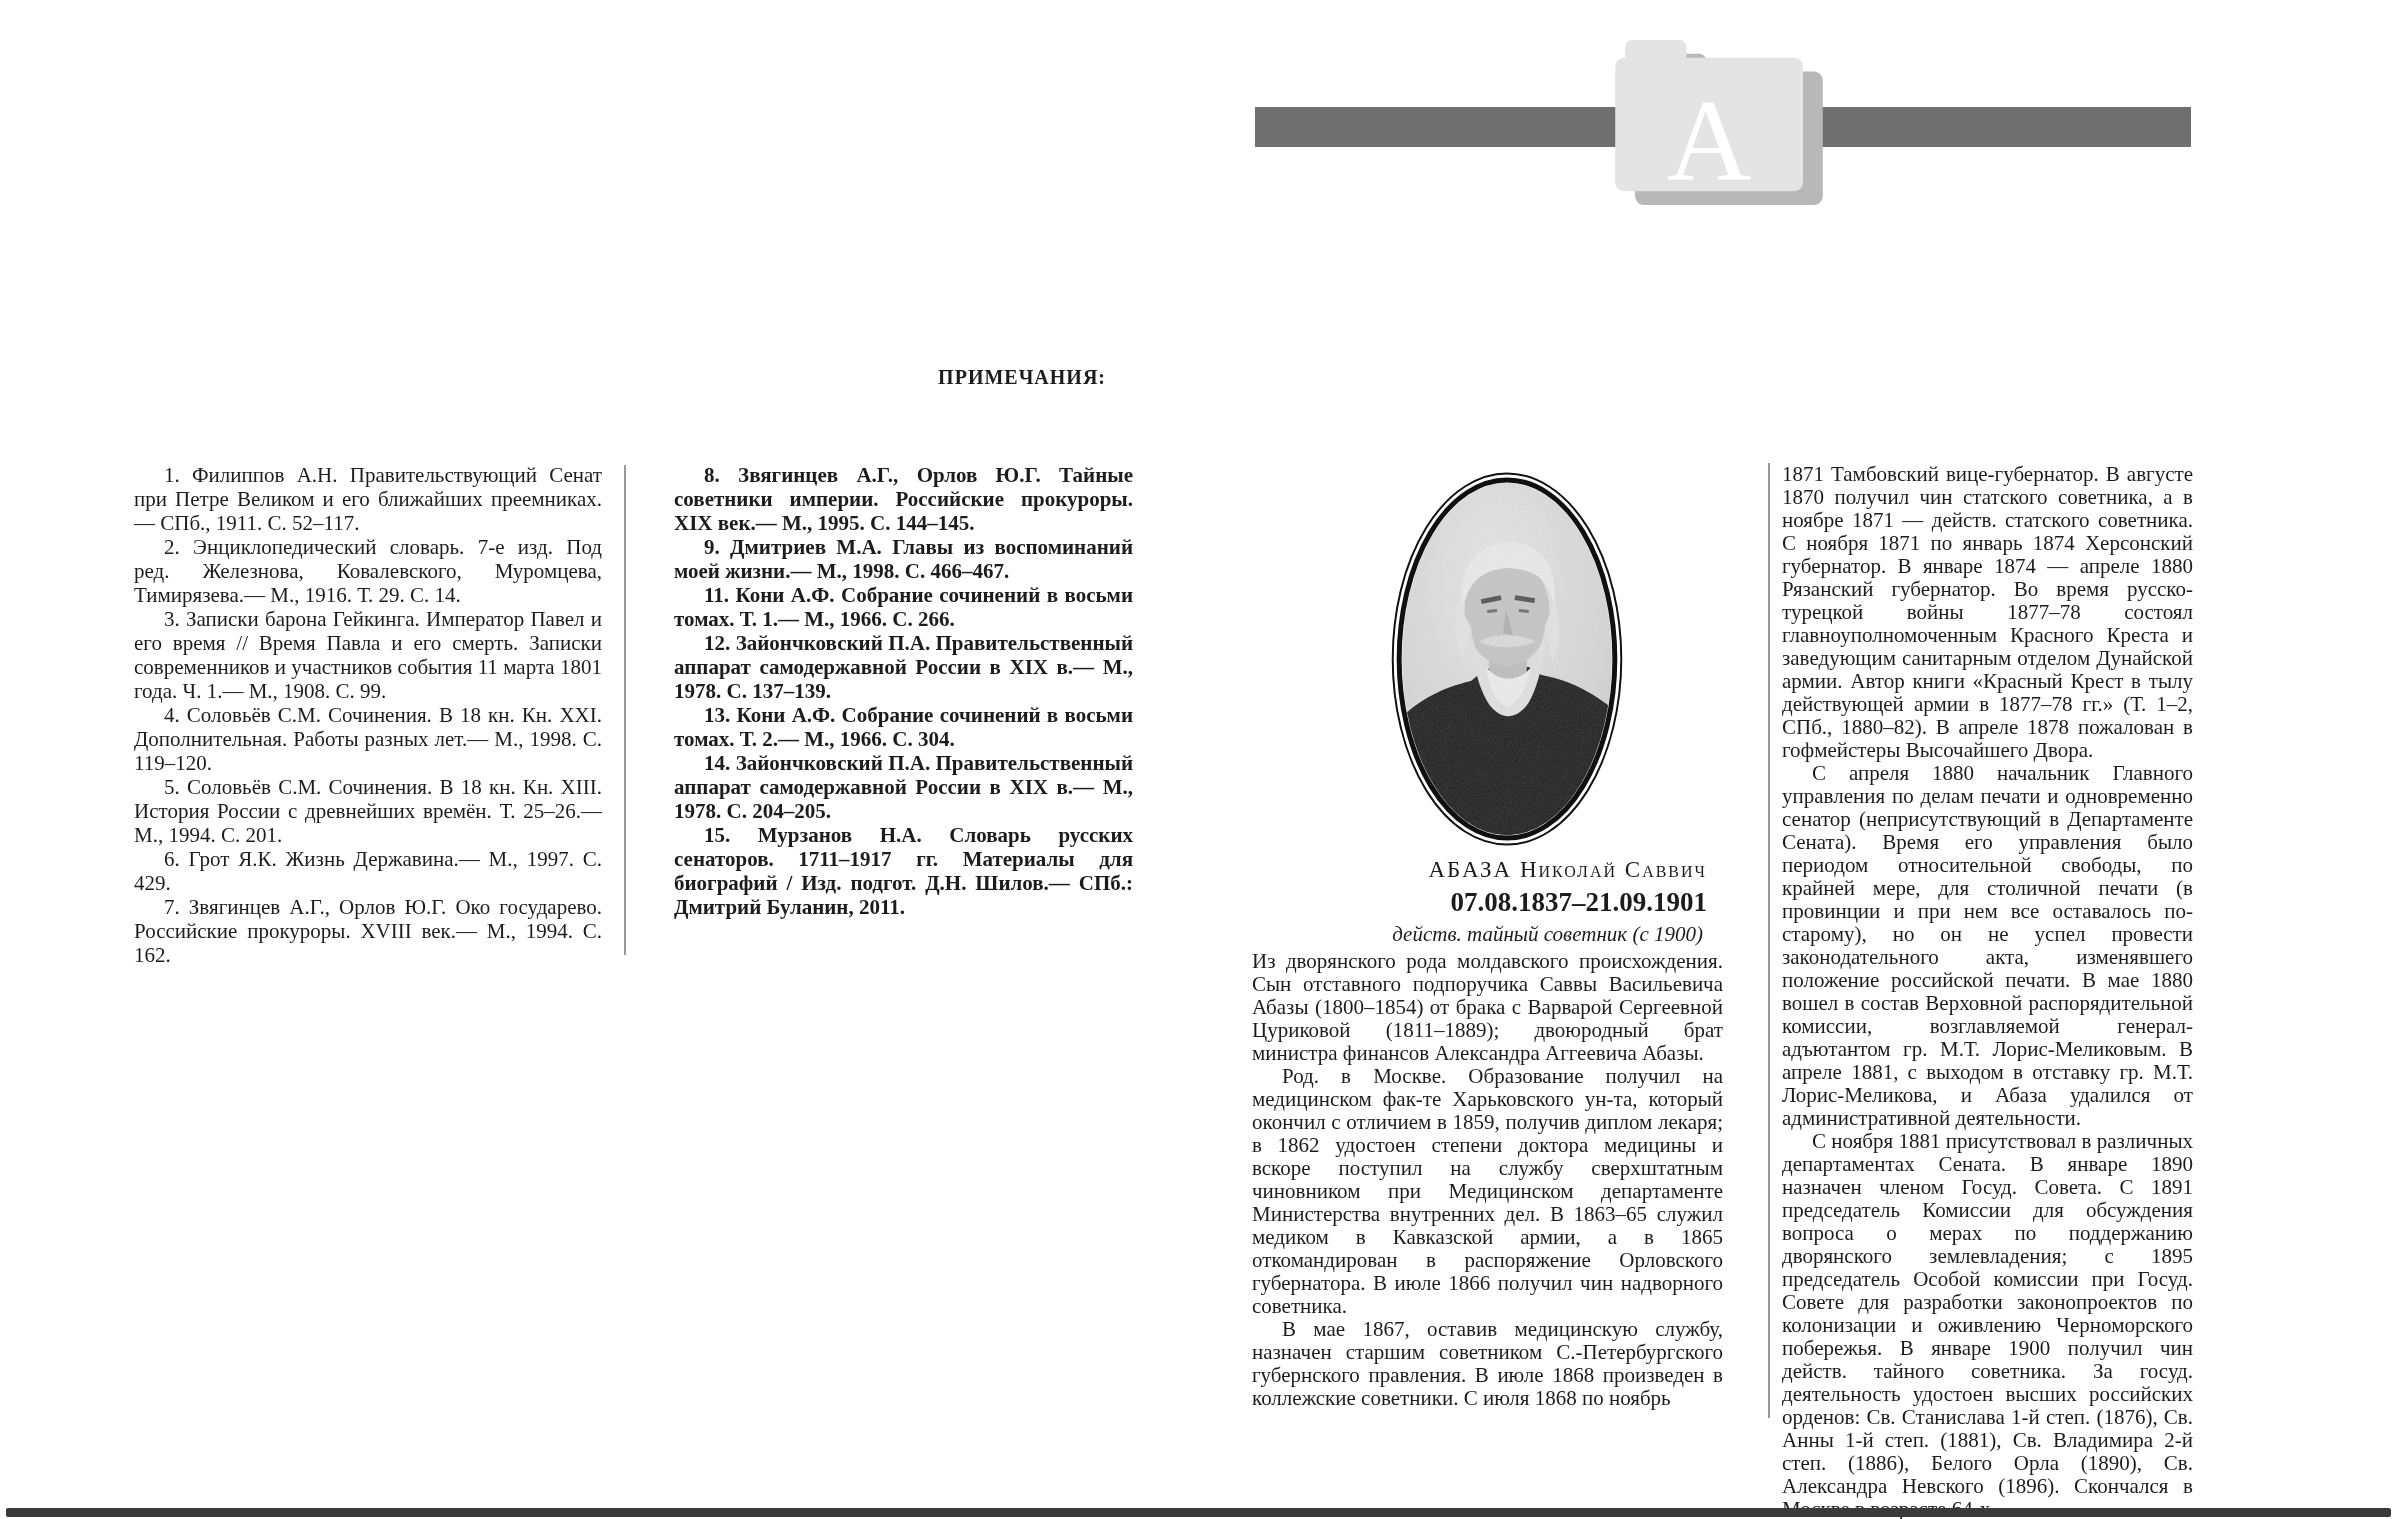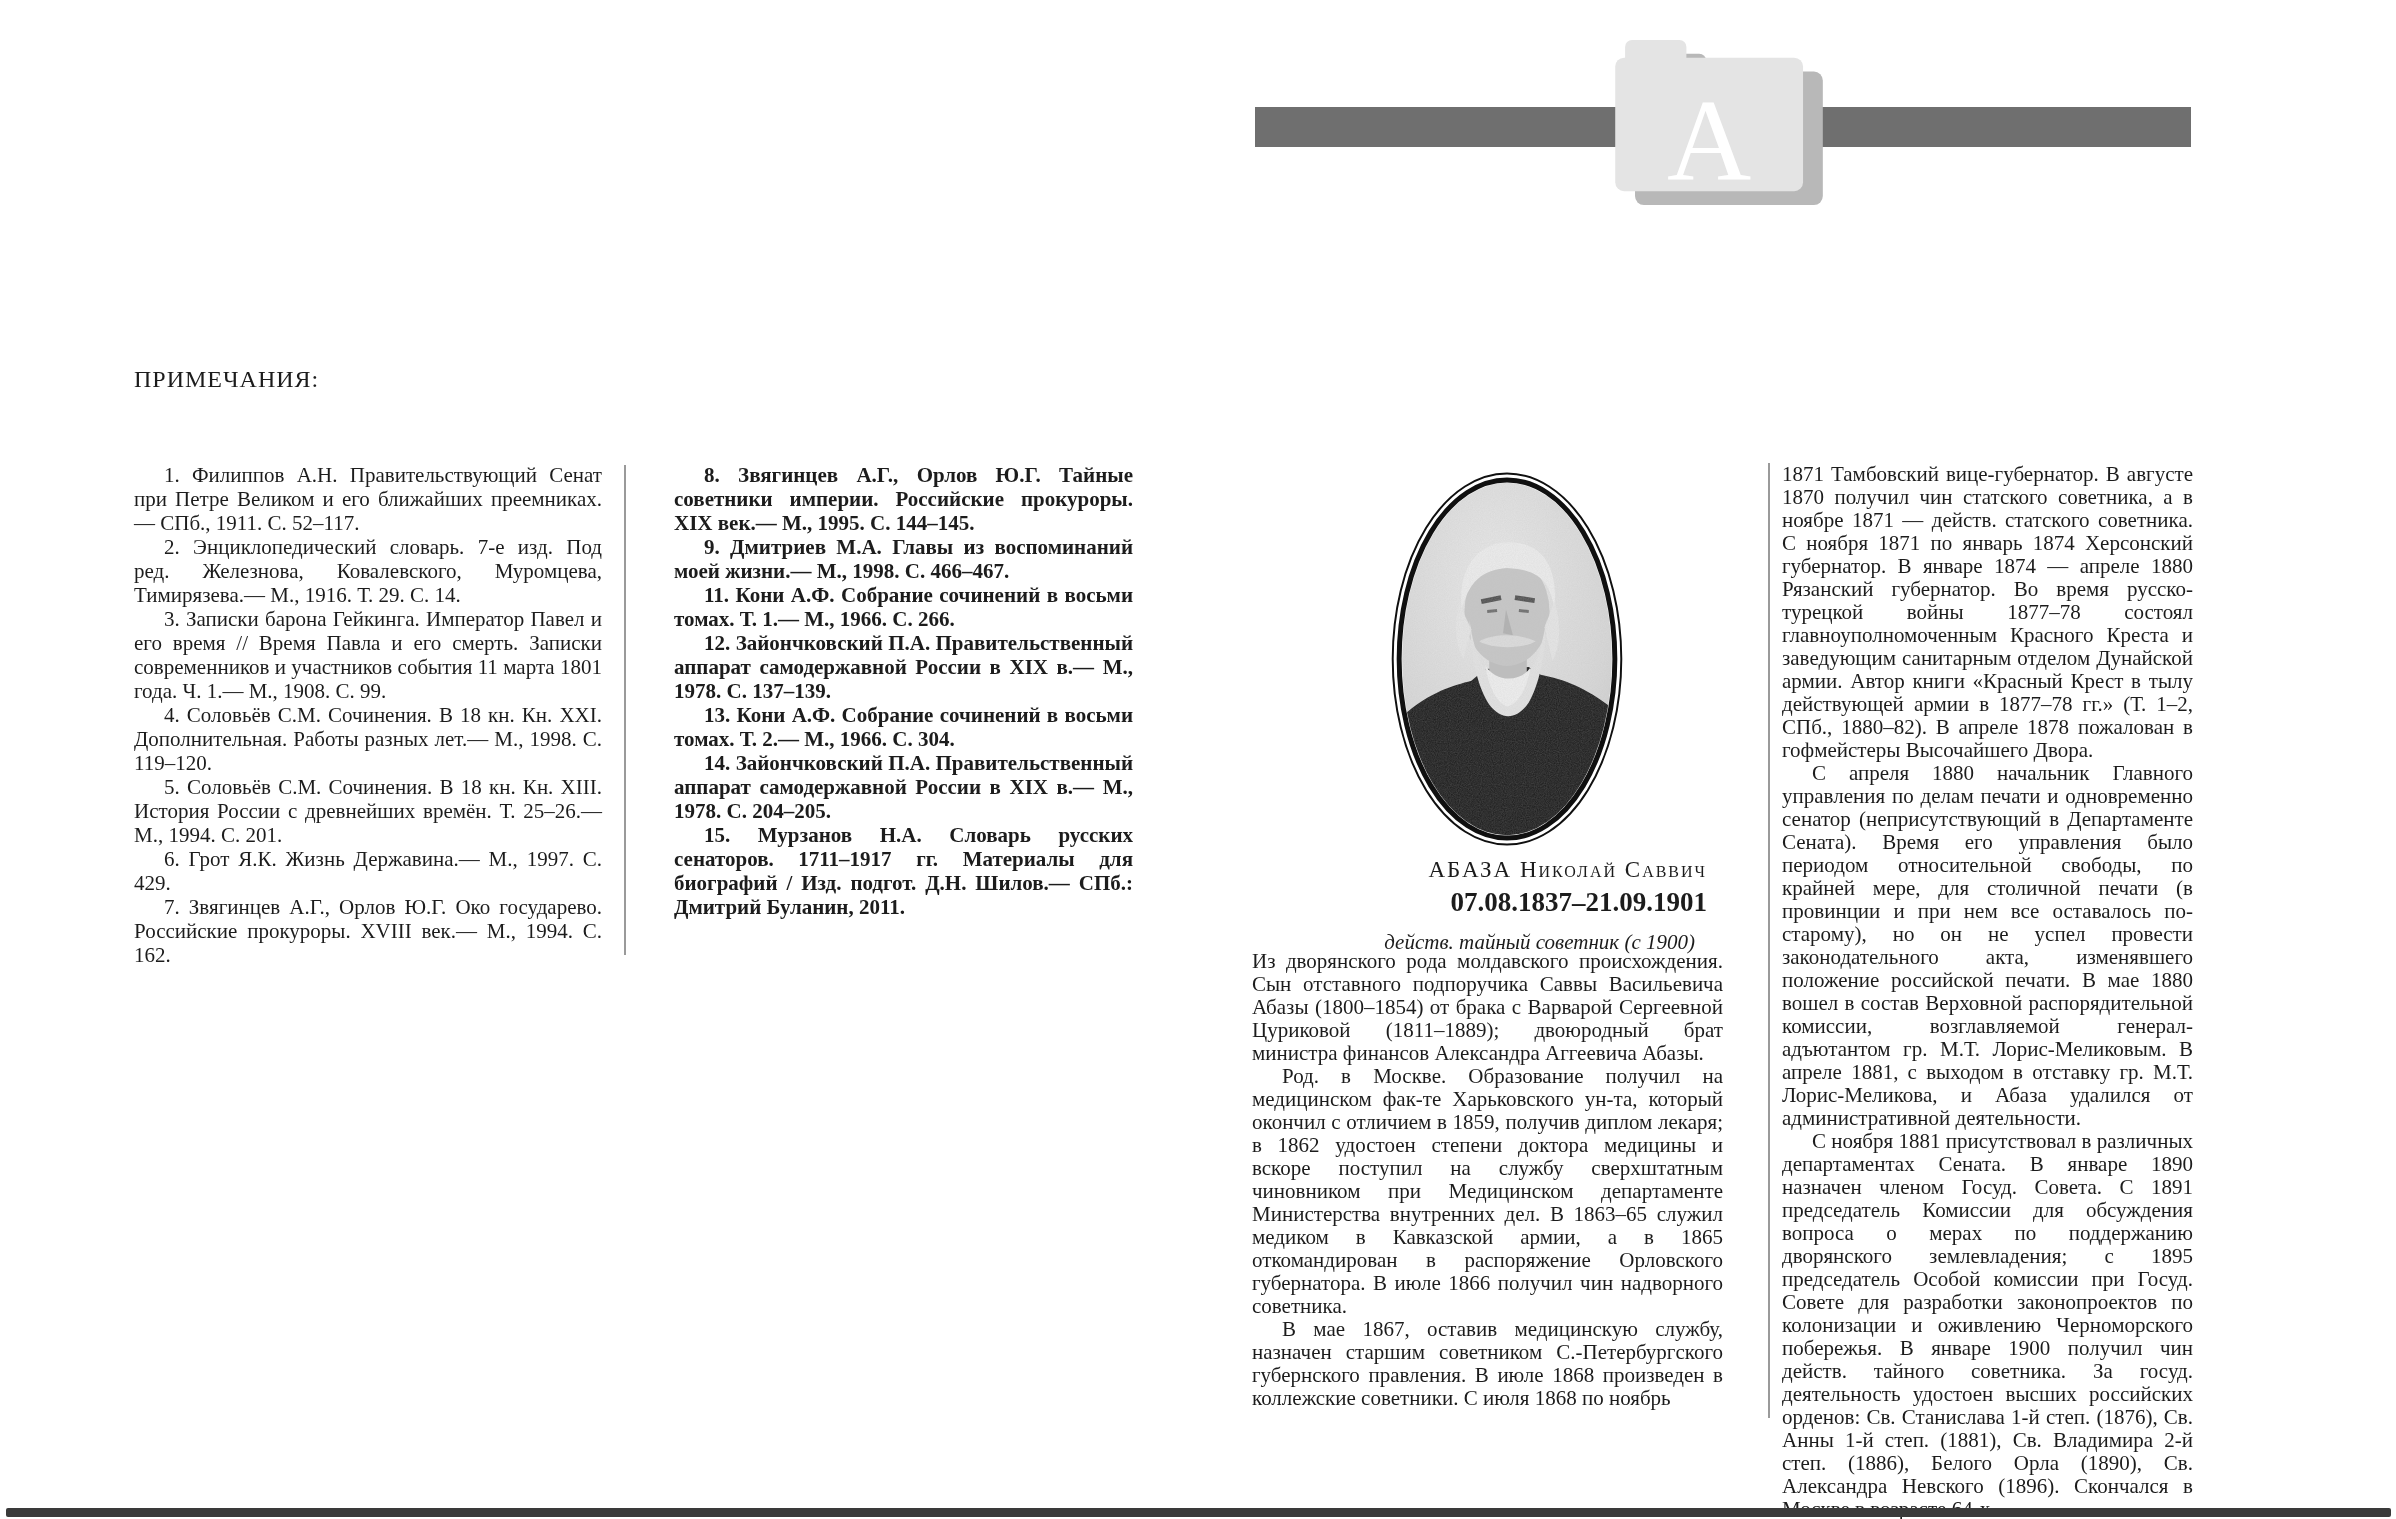--- a/index.html
+++ b/index.html
@@ -13,22 +13,22 @@
     width: 2397px; height: 1520px;
     background: #ffffff;
     font-family: "Liberation Serif", "DejaVu Serif", serif;
     color: #1c1c1c;
   }
   
   .notes-title {
     position: absolute;
     left: 134px; top: 366px; width: 972px;
     margin: 0;
-    text-align: left;
-    font-size: 24px; font-weight: normal;
+    text-align: right;
+    font-size: 20px; font-weight: bold;
     letter-spacing: 1px;
   }
   .notes-col { position: absolute; top: 463px; }
   .notes-col1 { left: 134px; width: 468px; }
   .notes-col2 { left: 674px; width: 459px; font-weight: bold; }
   .note {
     margin: 0;
     font-size: 21px;
     line-height: 24px;
     text-align: justify;
@@ -73,21 +73,21 @@
     margin: 0 0 4px 0;
   }
   .caption .dates {
     font-size: 27px;
     font-weight: 600;
     margin: 0 0 3px 0;
   }
   .caption .rank {
     font-size: 21px;
     font-style: italic;
-    margin: 12px;
+    margin: 4px;
   }
 
   
   .bio-col { position: absolute; }
   .bio-col1 { left: 1252px; top: 950px; width: 471px; }
   .bio-col2 { left: 1782px; top: 463px; width: 411px; }
   .bio-col p {
     margin: 0;
     font-size: 21px;
     line-height: 23px;

